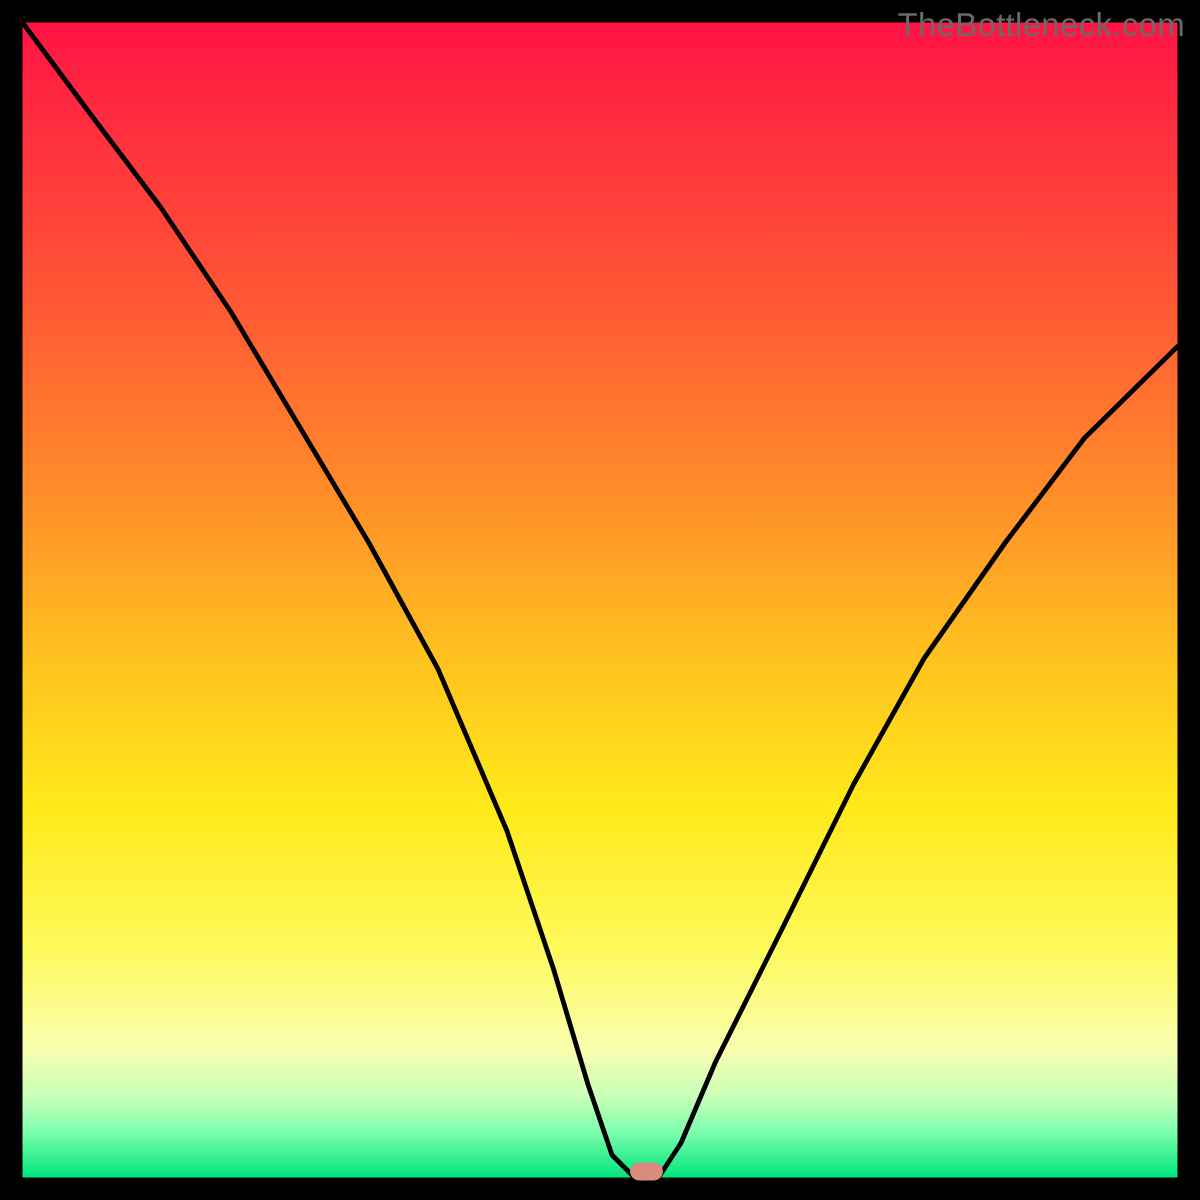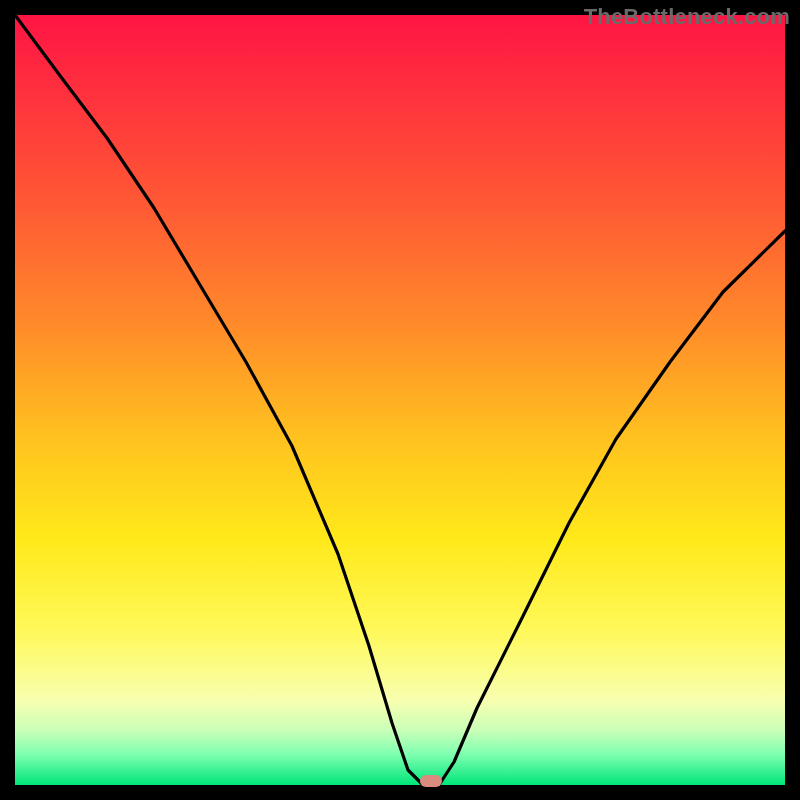--- a/index.html
+++ b/index.html
@@ -46,21 +46,21 @@
     width: 100%;
     height: 100%;
     overflow: visible;
   }
   .watermark {
     position: absolute;
     top: 4px;
     right: 10px;
     color: #6a6a6a;
     font-size: 22px;
-    font-weight: 700;
+    font-weight: 400;
     letter-spacing: 0.2px;
     pointer-events: none;
     user-select: none;
   }
   .minimum-marker {
     position: absolute;
     width: 22px;
     height: 12px;
     border-radius: 6px;
     background: #d98b7f;

